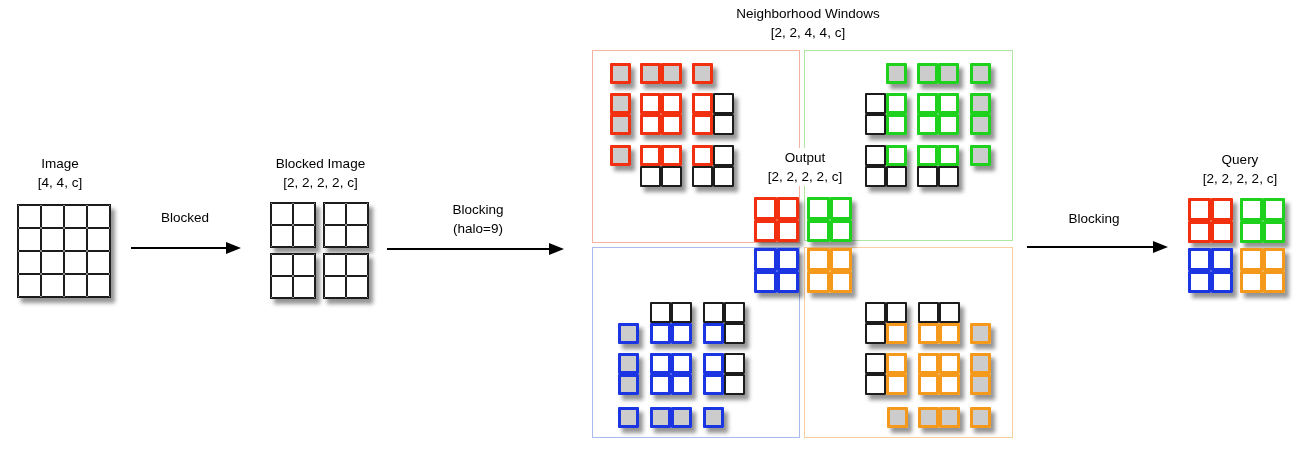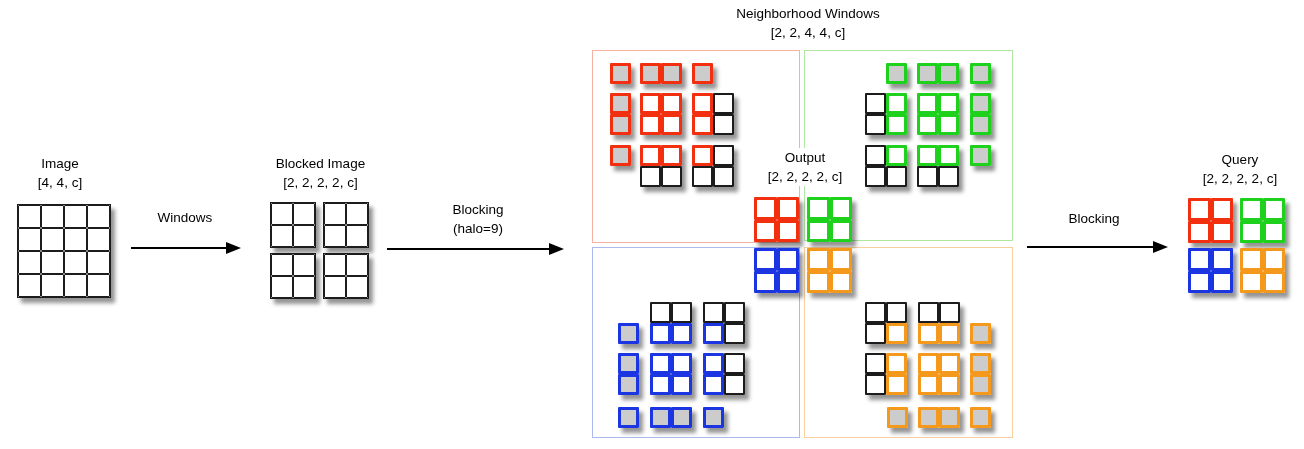--- a/index.html
+++ b/index.html
@@ -50,21 +50,21 @@
 <body>
 
 <div id="canvas">
 
   <div class="label" id="image-label">
     <span>Image</span>
     <span>[4, 4, c]</span>
   </div>
 
   <div class="label" id="blocking-label">
-    <span>Windows</span>
+    <span>Blocked</span>
   </div>
 
   <div class="label" id="blocked-label">
     <span>Blocked Image</span>
     <span>[2, 2, 2, 2, c]</span>
   </div>
 
   <div class="label" id="haloing-label">
     <span>Blocking</span>
     <span>(halo=9)</span>

